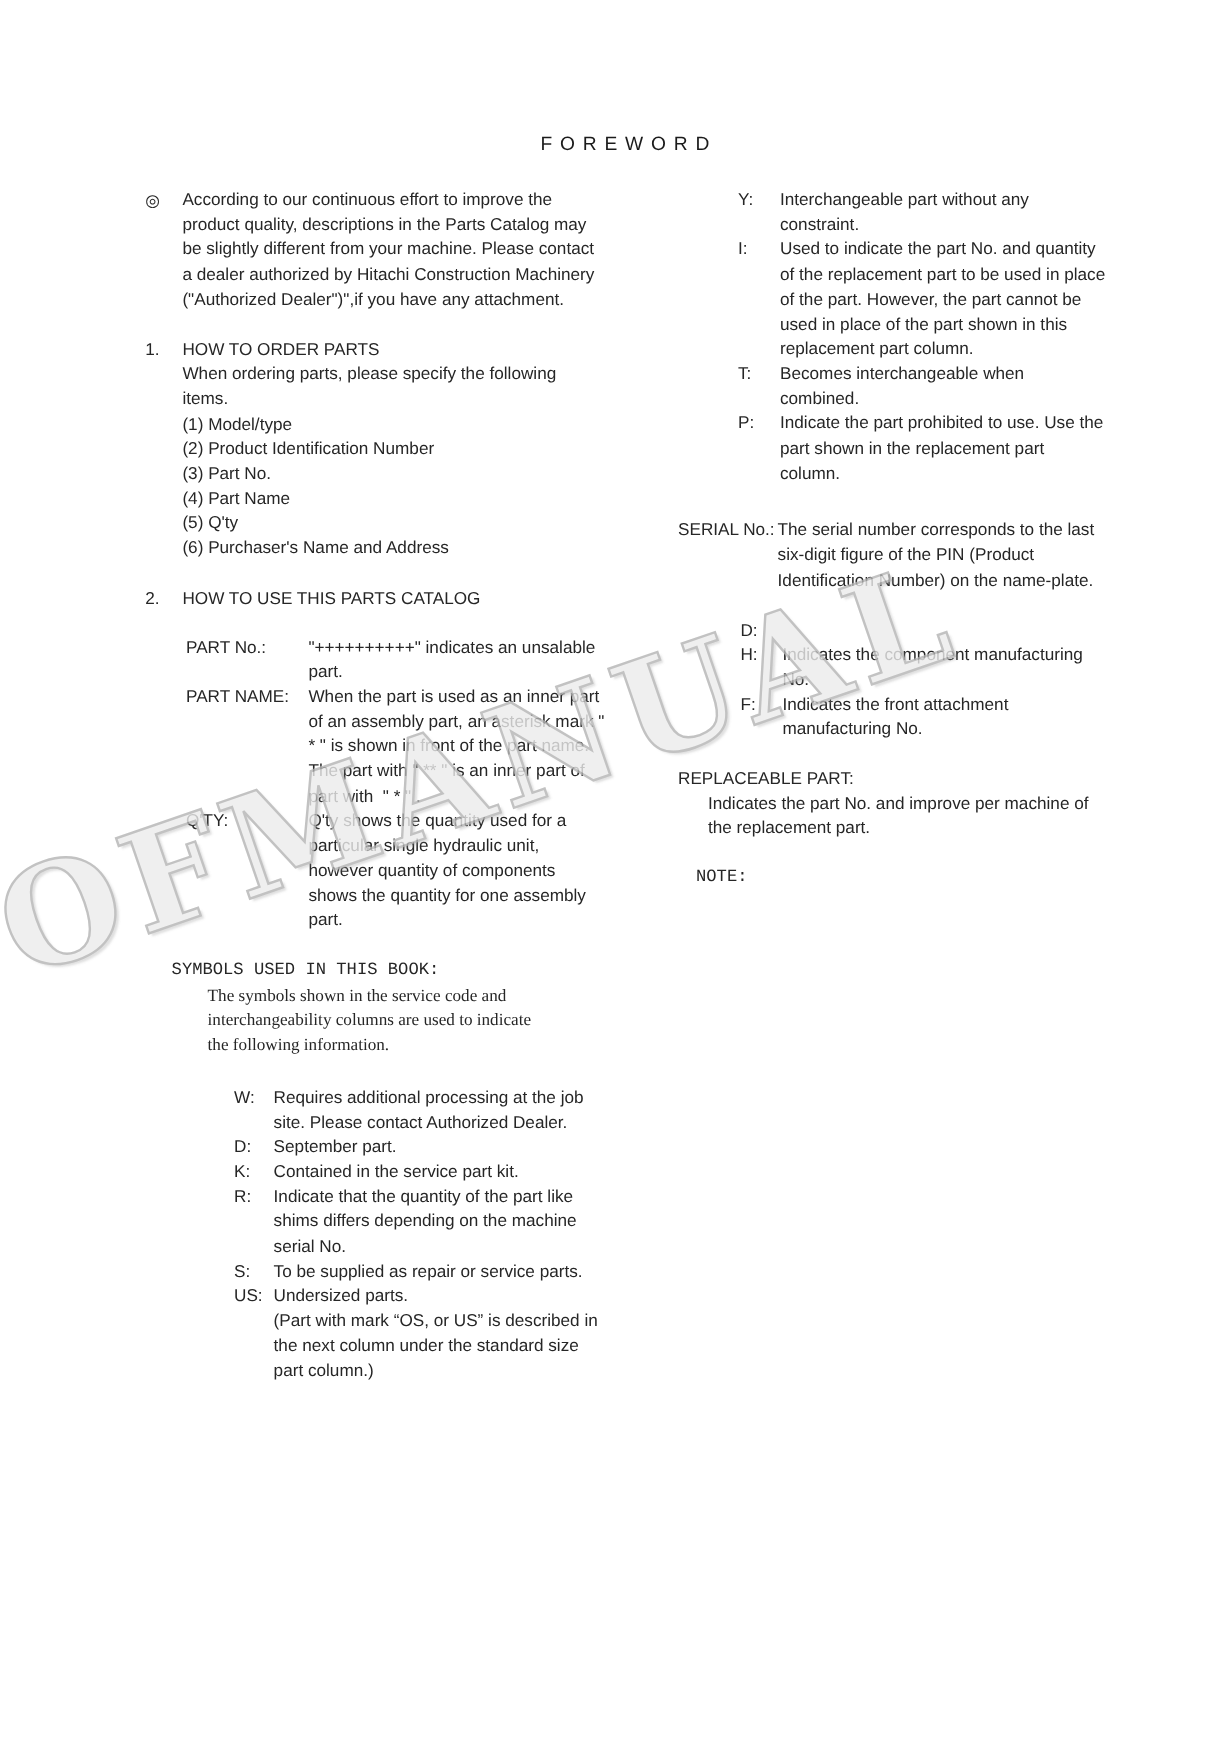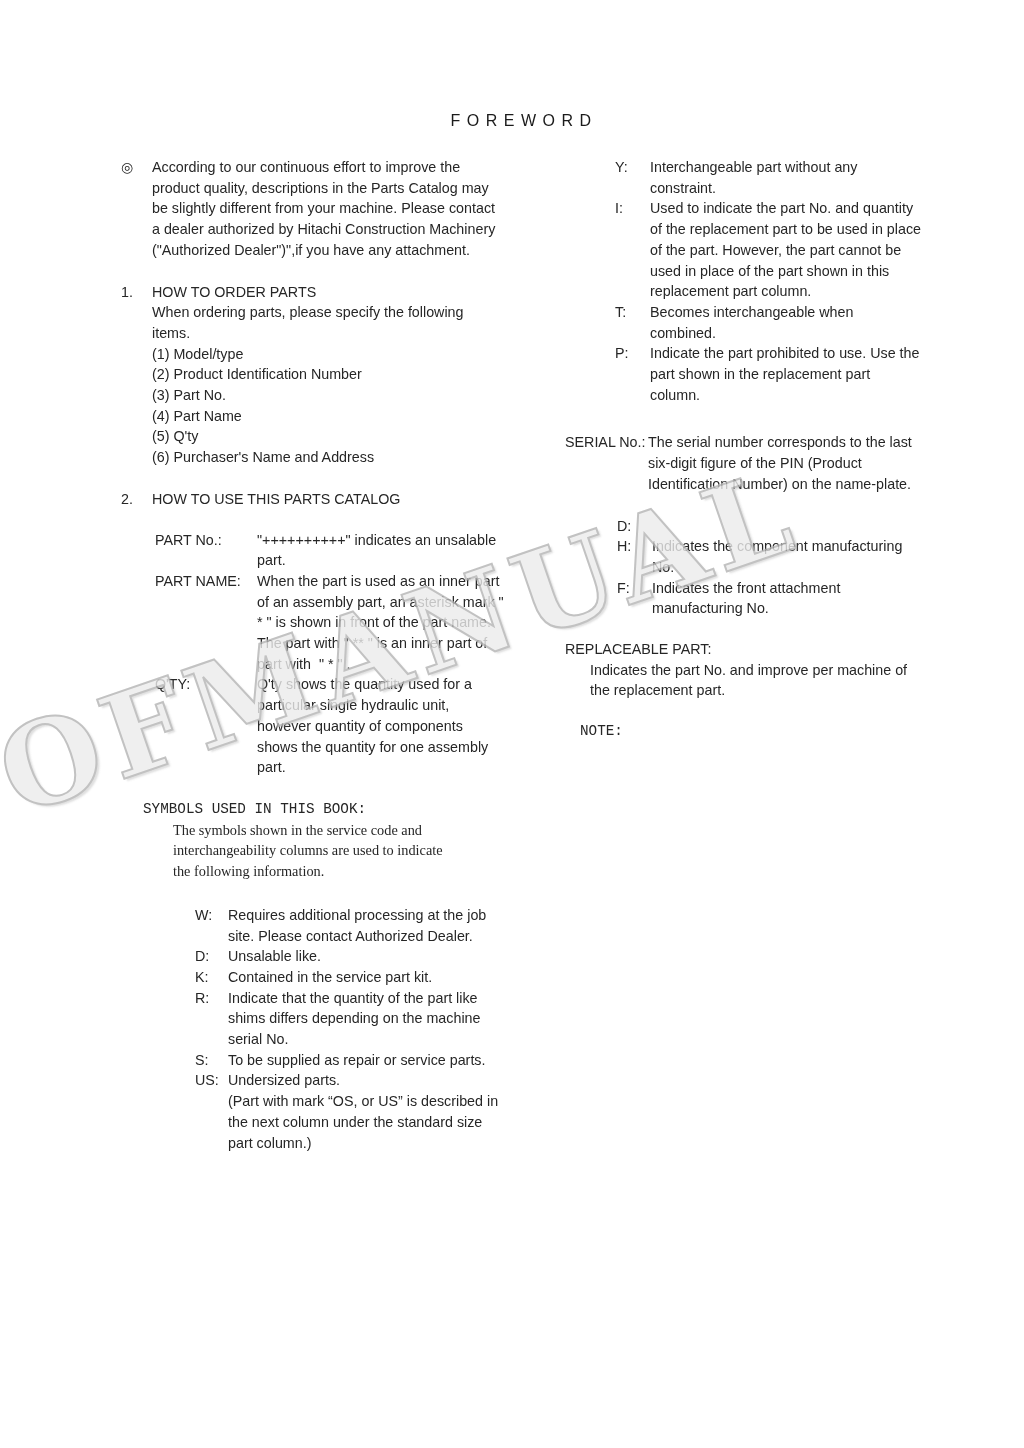--- a/index.html
+++ b/index.html
@@ -129,21 +129,21 @@
 the following information.</div>
 
     <div class="sym-list">
       <div class="row">
         <div class="sym-label">W:</div>
         <div class="sym-text pre">Requires additional processing at the job
 site. Please contact Authorized Dealer.</div>
       </div>
       <div class="row">
         <div class="sym-label">D:</div>
-        <div class="sym-text pre">Unsalable like.</div>
+        <div class="sym-text pre">September part.</div>
       </div>
       <div class="row">
         <div class="sym-label">K:</div>
         <div class="sym-text pre">Contained in the service part kit.</div>
       </div>
       <div class="row">
         <div class="sym-label">R:</div>
         <div class="sym-text pre">Indicate that the quantity of the part like
 shims differs depending on the machine
 serial No.</div>

